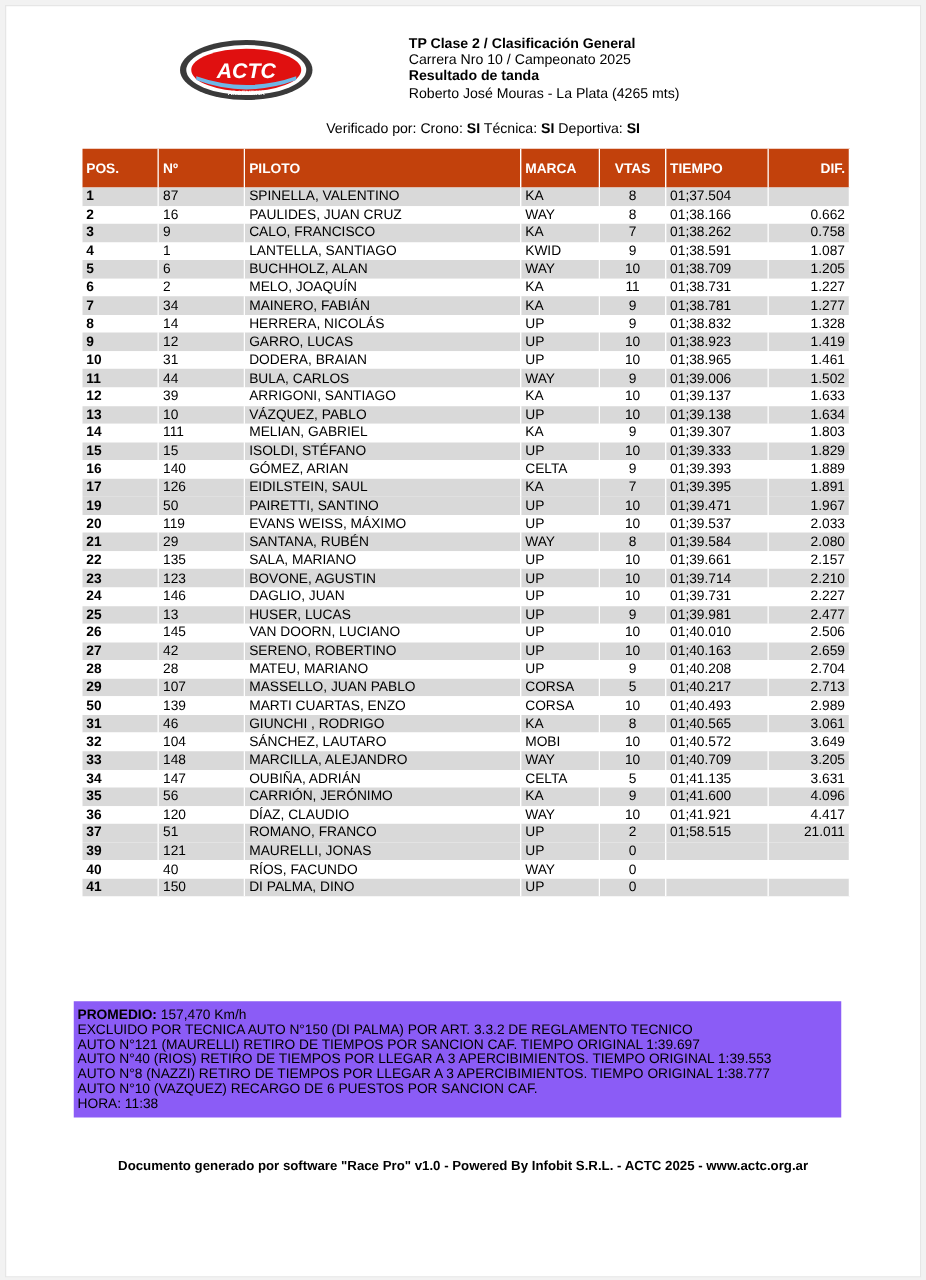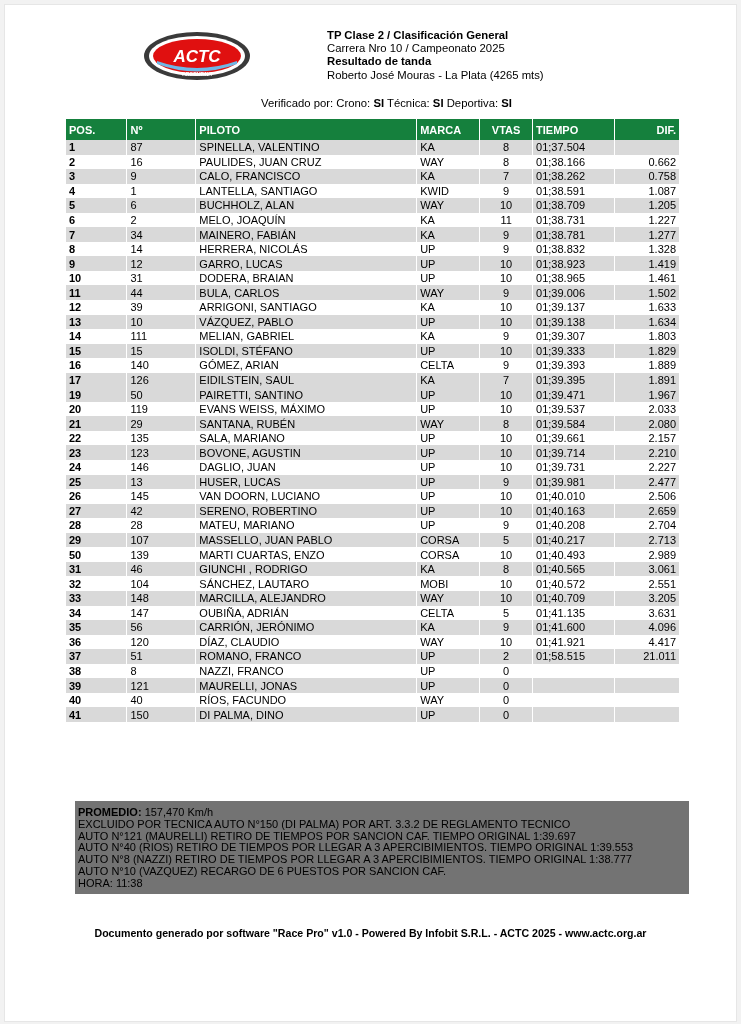--- a/index.html
+++ b/index.html
@@ -4,30 +4,30 @@
 <style>
   html, body { margin:0; padding:0; background:#f2f2f2; }
   body { width:741px; height:1024px; position:relative; overflow:hidden; font-family:"Liberation Sans", sans-serif; color:#000; }
   .page { position:absolute; left:4px; top:4px; width:731px; height:1016px; background:#fff; border:1px solid #e6e6e6; }
   .logo { position:absolute; left:138px; top:26px; width:108px; height:50px; }
   .hdr { position:absolute; left:322px; top:24px; font-size:11.3px; line-height:13.2px; }
   .hdr .b { font-weight:bold; }
   .verif { position:absolute; left:16px; width:731px; top:92px; text-align:center; font-size:11.3px; }
   .verif b { font-weight:bold; }
   table.res { position:absolute; left:61px; top:114px; width:614px; border-collapse:collapse; font-size:11px; }
-  table.res th { background:#15803d; color:#fff; font-weight:bold; text-align:left; height:21px; padding:0 3px; border-right:1px solid #fff; }
+  table.res th { background:#c2410c; color:#fff; font-weight:bold; text-align:left; height:31px; padding:0 3px; border-right:1px solid #fff; }
   table.res td { height:14.55px; padding:0 3px; border-right:1px solid #fff; line-height:12px; white-space:nowrap; }
   table.res tr.odd td { background:#d9d9d9; }
   table.res tr.even td { background:#fff; }
   table.res td.pos { font-weight:bold; }
   table.res td.c { text-align:center; }
   table.res td.r { text-align:right; }
   table.res th.r { text-align:right; }
   table.res th.c { text-align:center; }
-  .notes { position:absolute; left:70px; top:796px; width:608px; background:#737373; padding:6px 3px 4px 3px; font-size:11px; line-height:11.8px; }
+  .notes { position:absolute; left:54px; top:796px; width:608px; background:#8b5cf6; padding:6px 3px 4px 3px; font-size:11px; line-height:11.8px; }
   .notes .lbl { font-weight:bold; }
   .footer { position:absolute; left:0; width:731px; top:922px; text-align:center; font-size:10.6px; font-weight:bold; }
 </style>
 </head>
 <body>
 
 <div class="page">
 
   <svg class="logo" viewBox="0 0 108 50">
     <ellipse cx="54" cy="25" rx="53" ry="24" fill="#3a3a3a"></ellipse>
@@ -346,21 +346,21 @@
           <td>01;40.565</td>
           <td class="r">3.061</td>
         </tr>
         <tr class="even">
           <td class="pos">32</td>
           <td>104</td>
           <td>SÁNCHEZ, LAUTARO</td>
           <td>MOBI</td>
           <td class="c">10</td>
           <td>01;40.572</td>
-          <td class="r">2.551</td>
+          <td class="r">3.649</td>
         </tr>
         <tr class="odd">
           <td class="pos">33</td>
           <td>148</td>
           <td>MARCILLA, ALEJANDRO</td>
           <td>WAY</td>
           <td class="c">10</td>
           <td>01;40.709</td>
           <td class="r">3.205</td>
         </tr>
@@ -392,29 +392,20 @@
           <td class="r">4.417</td>
         </tr>
         <tr class="odd">
           <td class="pos">37</td>
           <td>51</td>
           <td>ROMANO, FRANCO</td>
           <td>UP</td>
           <td class="c">2</td>
           <td>01;58.515</td>
           <td class="r">21.011</td>
-        </tr>
-        <tr class="even">
-          <td class="pos">38</td>
-          <td>8</td>
-          <td>NAZZI, FRANCO</td>
-          <td>UP</td>
-          <td class="c">0</td>
-          <td></td>
-          <td class="r"></td>
         </tr>
         <tr class="odd">
           <td class="pos">39</td>
           <td>121</td>
           <td>MAURELLI, JONAS</td>
           <td>UP</td>
           <td class="c">0</td>
           <td></td>
           <td class="r"></td>
         </tr>

